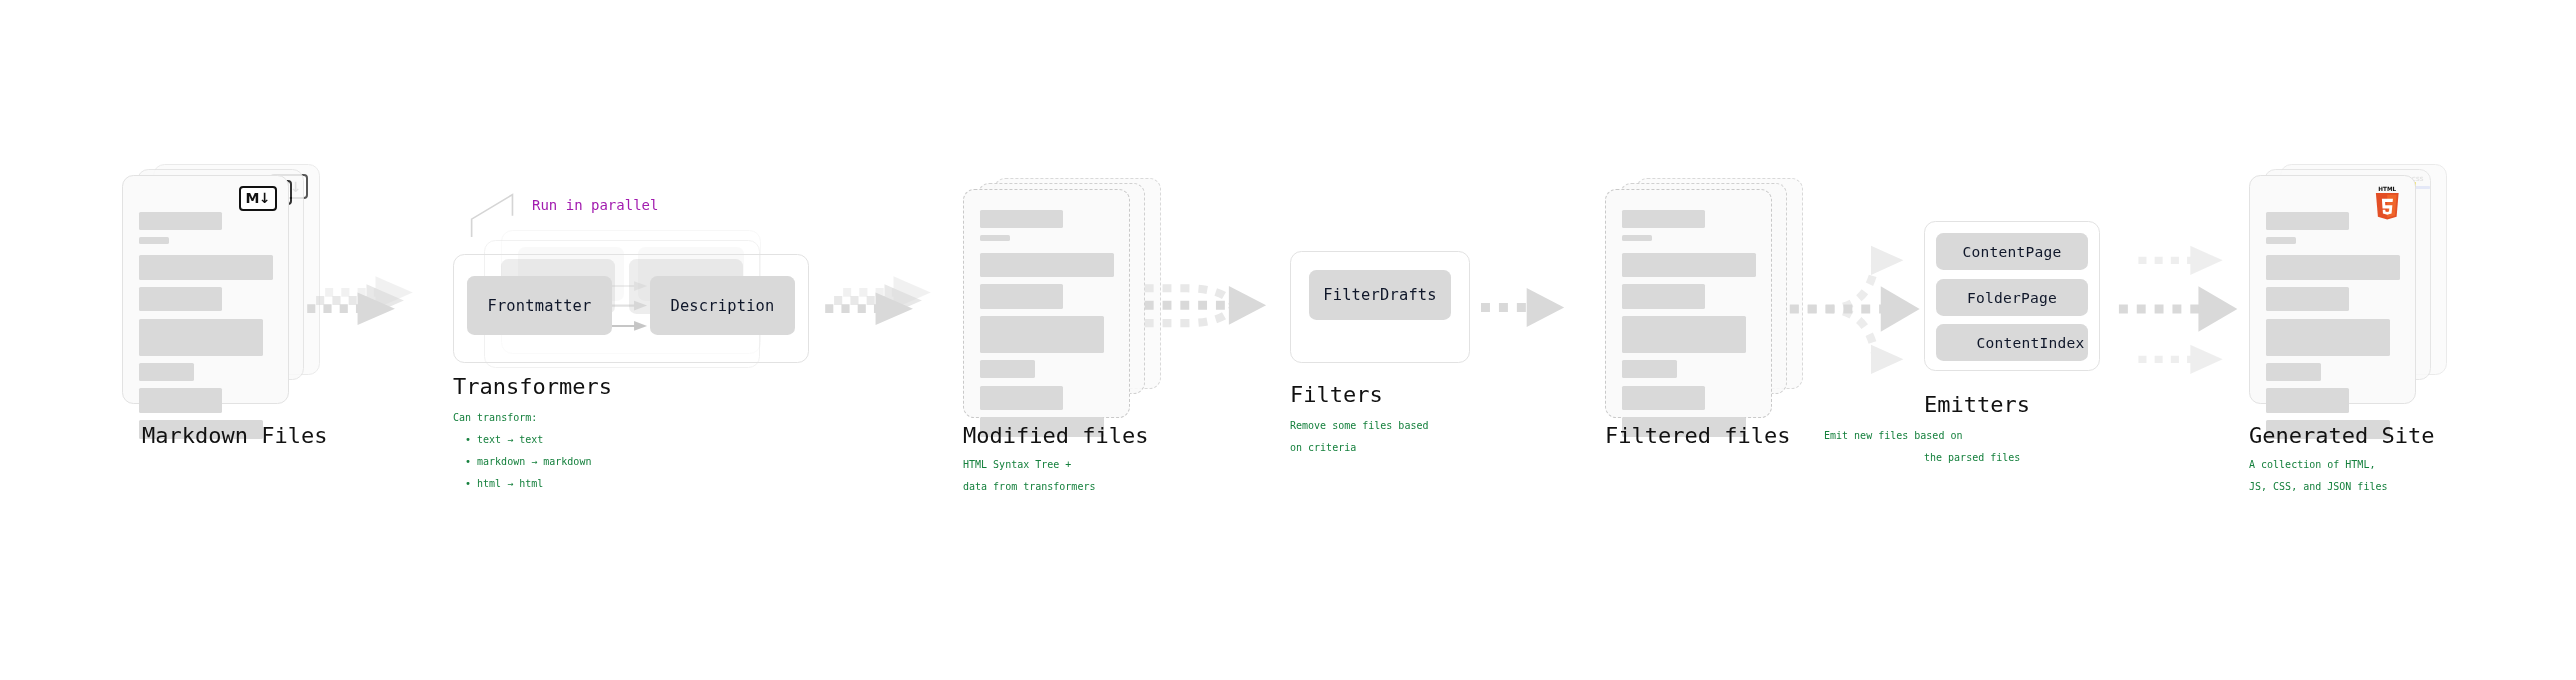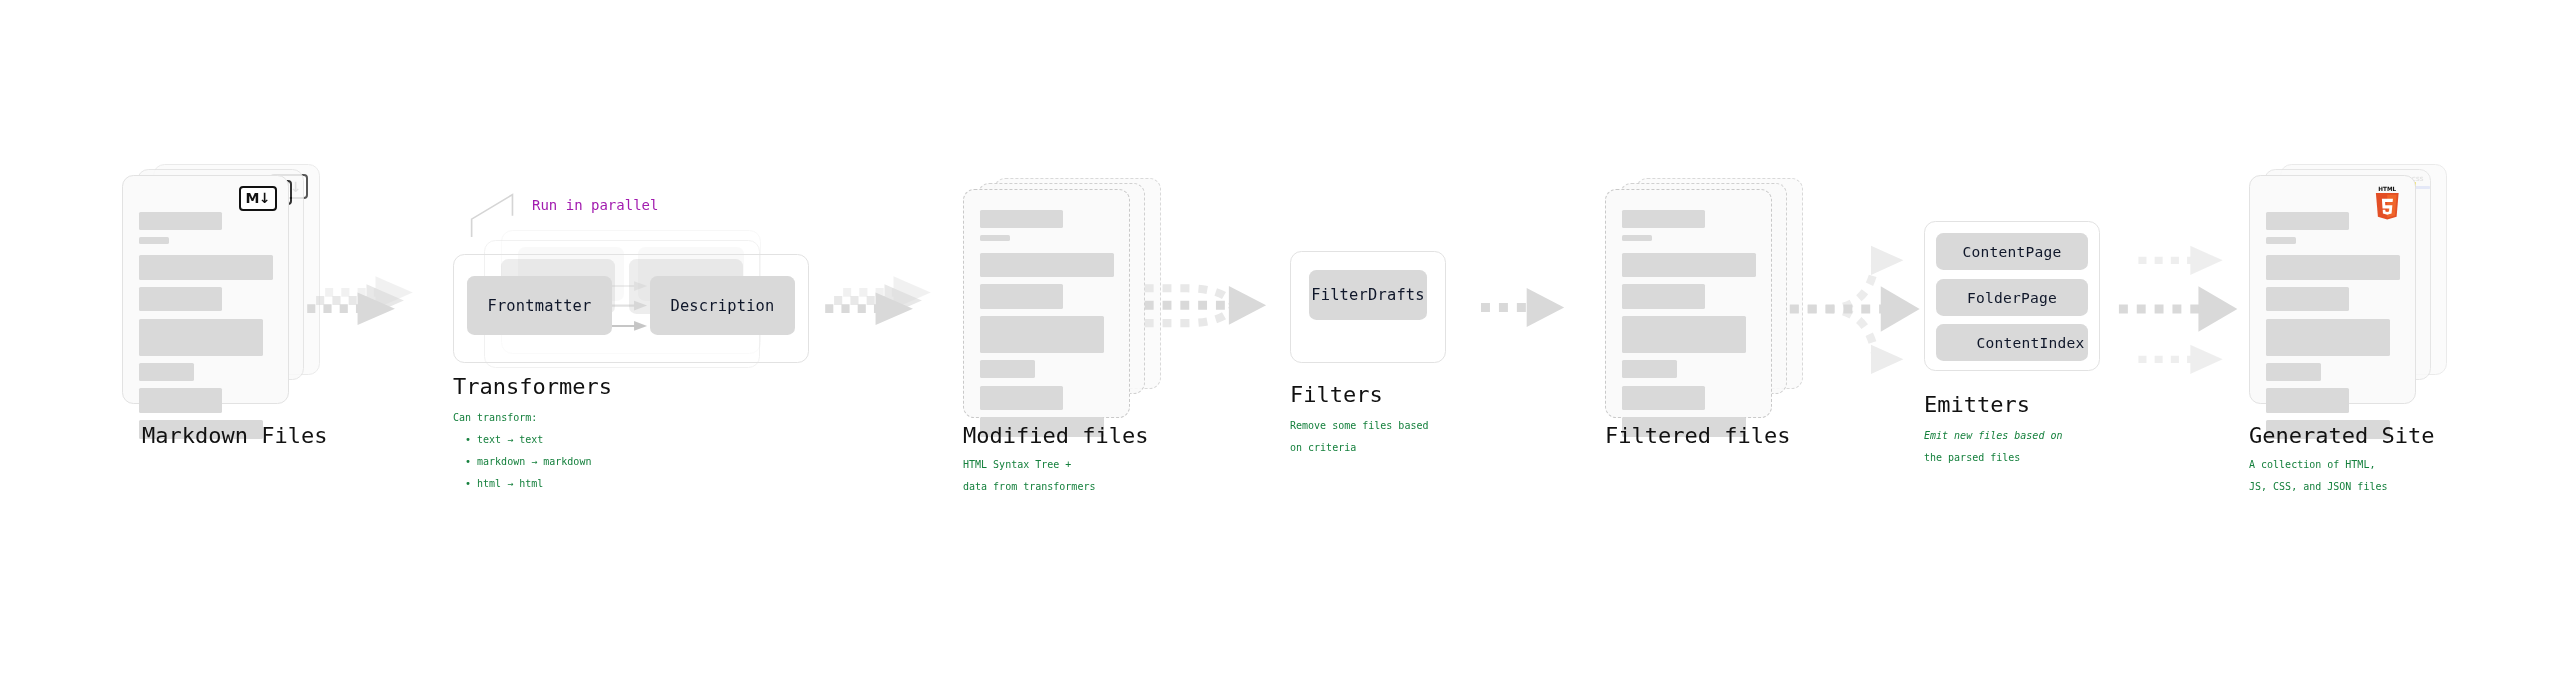--- a/index.html
+++ b/index.html
@@ -207,21 +207,21 @@
   <div class="sub" style="left:963px;top:457px;">HTML Syntax Tree +</div>
   <div class="sub" style="left:963px;top:479px;">data from transformers</div>
 
   <svg style="left:1138px;top:260px;" width="130" height="89" viewBox="0 0 160 110">
     <path d="M8,35 L60,35 Q105,35 118,55" fill="none" stroke="#e8e8e8" stroke-width="10" stroke-dasharray="11 11"></path>
     <path d="M8,78 L60,78 Q105,78 118,58" fill="none" stroke="#e8e8e8" stroke-width="10" stroke-dasharray="11 11"></path>
     <line x1="8" y1="56" x2="120" y2="56" stroke="#d9d9d9" stroke-width="11" stroke-dasharray="11 11"></line>
     <polygon points="112,32 158,56 112,80" fill="#d9d9d9"></polygon>
   </svg>
 
-  <div class="pbox" style="left:1290px;top:251px;width:156px;height:112px;">
+  <div class="pbox" style="left:1290px;top:251px;width:180px;height:112px;">
     <div class="chip" style="left:18px;top:18px;right:18px;height:50px;">FilterDrafts</div>
   </div>
   <div class="title" style="left:1290px;top:382px;">Filters</div>
   <div class="sub" style="left:1290px;top:418px;">Remove some files based</div>
   <div class="sub" style="left:1290px;top:440px;">on criteria</div>
 
   <svg style="left:1481px;top:283px;" width="106" height="49" viewBox="0 0 130 60">
     <line x1="0" y1="30" x2="64" y2="30" stroke="#d9d9d9" stroke-width="11" stroke-dasharray="11 11"></line>
     <polygon points="56,6 102,30 56,54" fill="#d9d9d9"></polygon>
   </svg>
@@ -252,21 +252,21 @@
     <polygon points="118,62 166,90 118,118" fill="#d9d9d9"></polygon>
     <polygon points="106,134 146,152 106,170" fill="#ececec"></polygon>
   </svg>
 
   <div class="pbox" style="left:1924px;top:221px;width:176px;height:150px;">
     <div class="chip" style="left:11.4px;top:11.4px;right:11.4px;height:37px;font-size:14.6px;">ContentPage</div>
     <div class="chip" style="left:11.4px;top:57px;right:11.4px;height:37px;font-size:14.6px;">FolderPage</div>
     <div class="chip" style="left:11.4px;top:102px;right:11.4px;height:37px;font-size:14.6px;padding-left:37px;">ContentIndex</div>
   </div>
   <div class="title" style="left:1924px;top:392px;">Emitters</div>
-  <div class="sub" style="left:1924px;top:428px;font-style:italic;">Emit new files based on</div>
+  <div class="sub" style="left:1824px;top:428px;">Emit new files based on</div>
   <div class="sub" style="left:1924px;top:450px;">the parsed files</div>
 
   <svg style="left:2114px;top:236px;" width="138" height="146" viewBox="0 0 170 180">
     <g opacity="0.42">
       <line x1="30" y1="30" x2="100" y2="30" stroke="#d9d9d9" stroke-width="9" stroke-dasharray="10 10"></line>
       <polygon points="94,12 134,30 94,48" fill="#d9d9d9"></polygon>
     </g>
     <g opacity="1">
       <line x1="6" y1="90" x2="112" y2="90" stroke="#d9d9d9" stroke-width="11" stroke-dasharray="11 11"></line>
       <polygon points="104,62 152,90 104,118" fill="#d9d9d9"></polygon>

